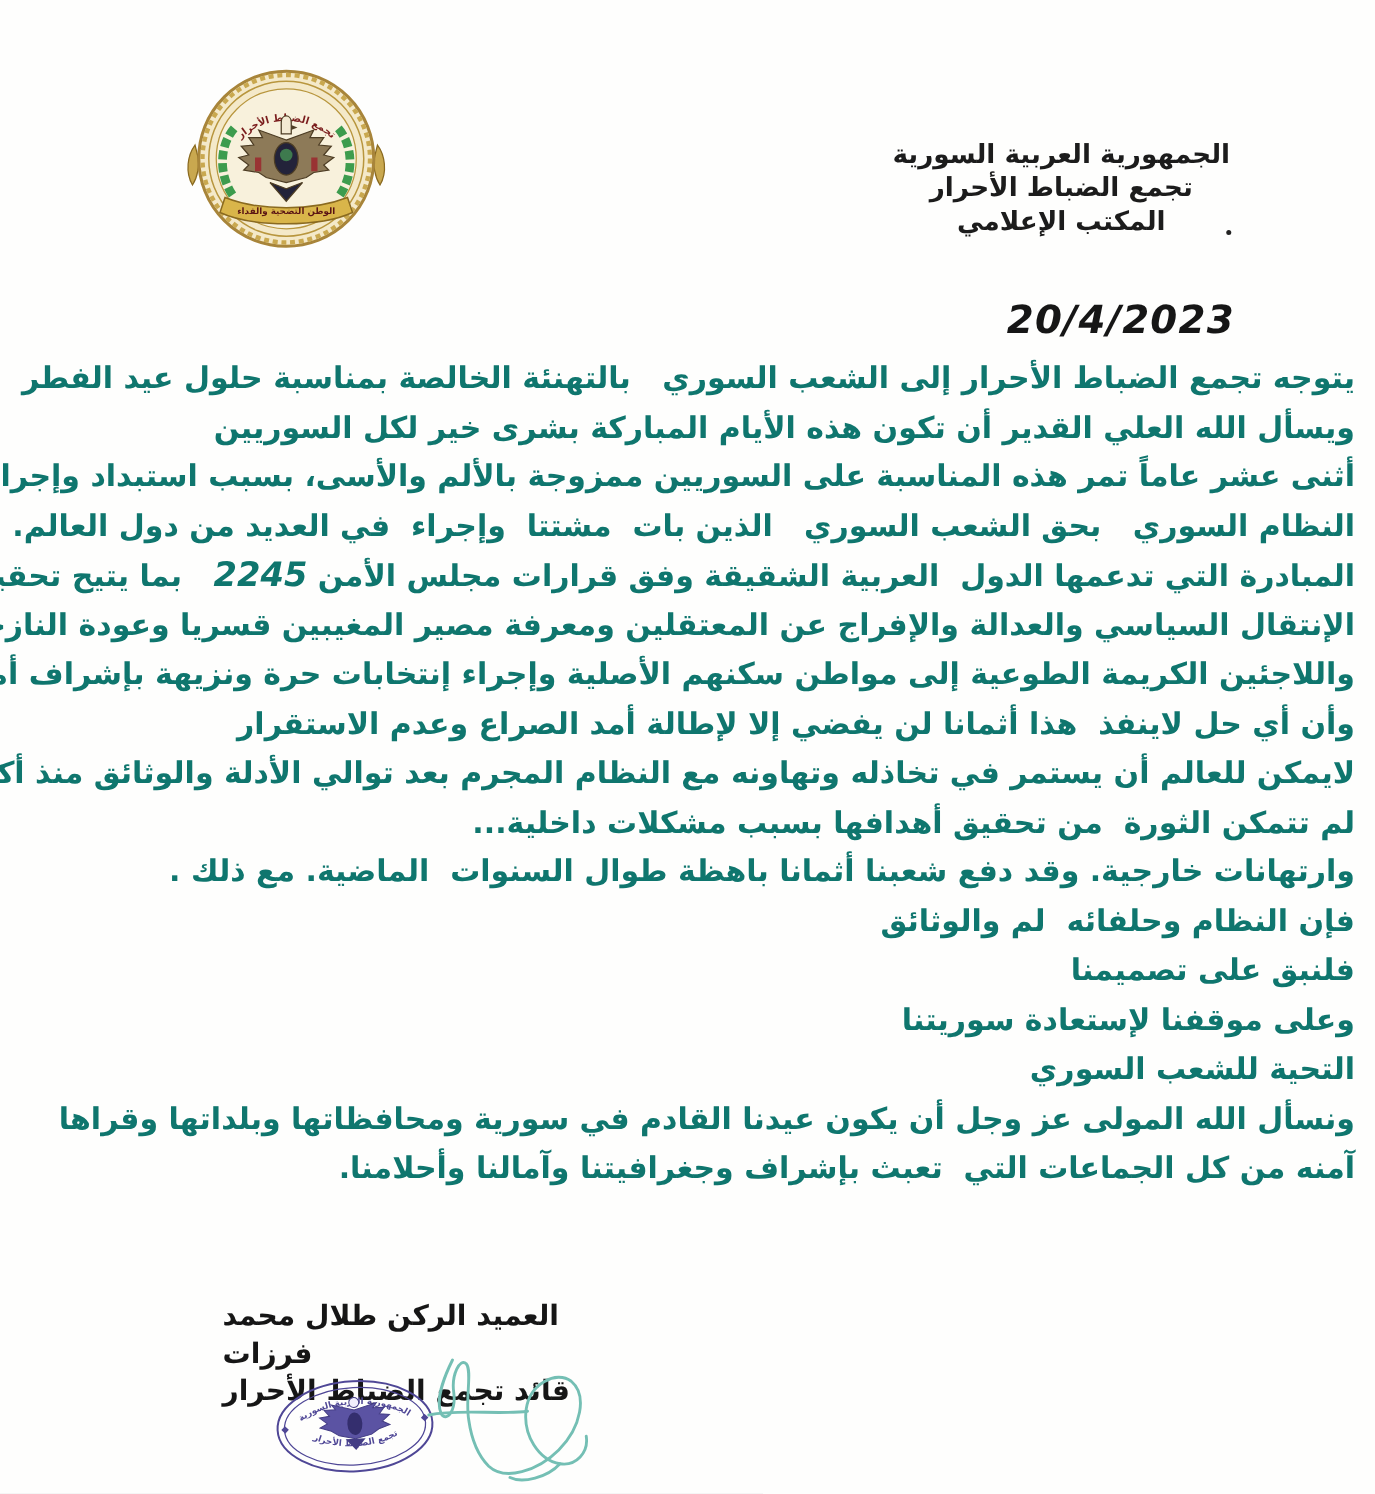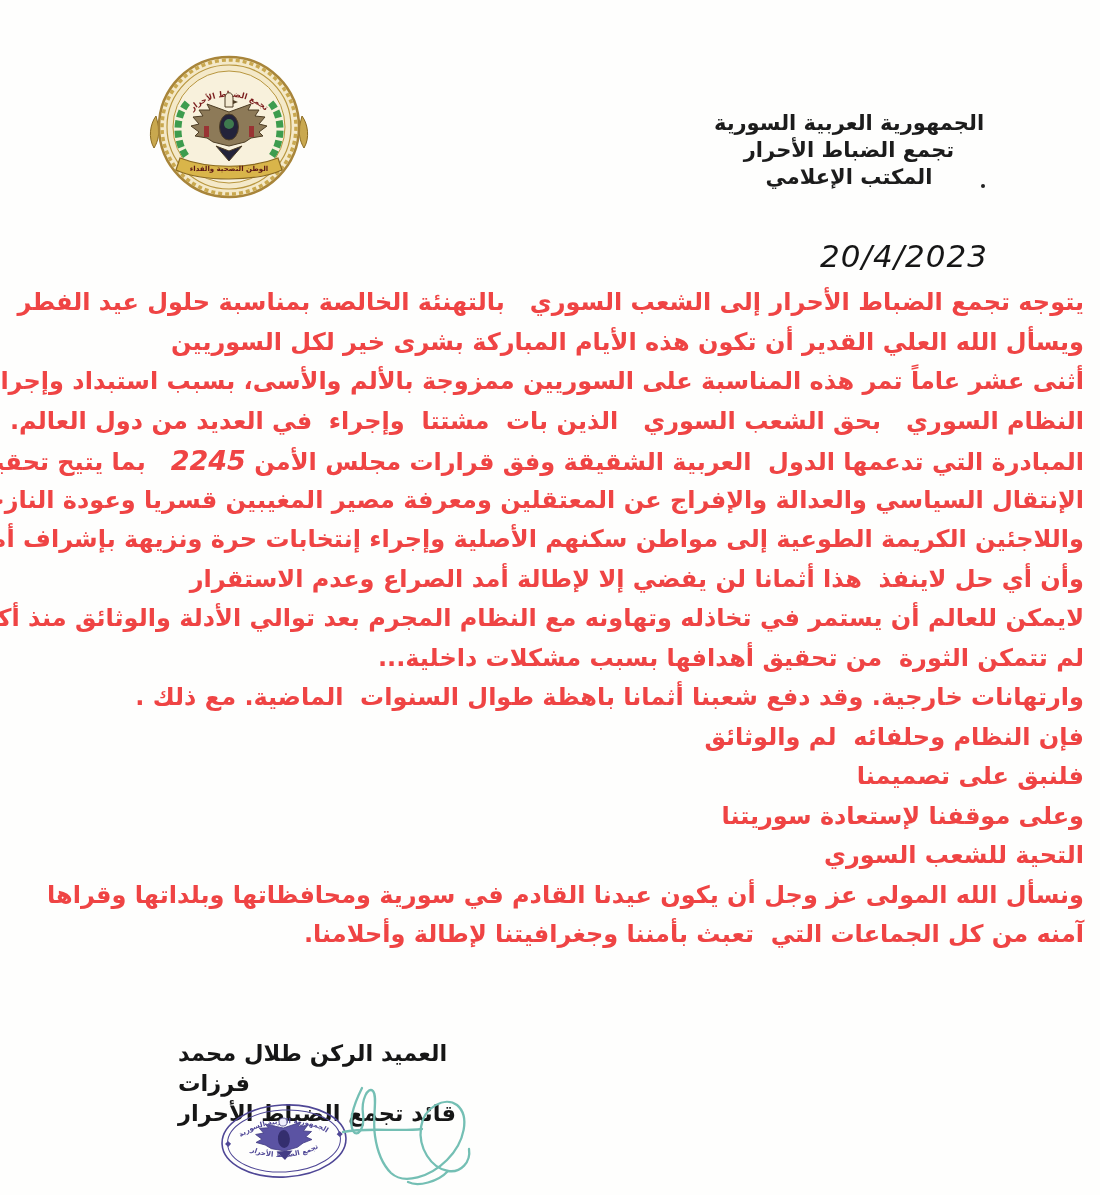--- a/index.html
+++ b/index.html
@@ -21,29 +21,29 @@
     color:#1c1c1c;
   }
   .period-mark{
     position:absolute;left:981px;top:184px;width:4px;height:4px;
     background:#222;border-radius:50%;
   }
   
   .letter-date{
     position:absolute;top:238px;right:112px;
     direction:ltr;
-    font-weight:normal;font-style:italic;font-size:31px;
+    font-weight:bold;font-style:italic;font-size:31px;
     letter-spacing:1px;
   }
   
   .letter-body{
     position:absolute;top:283px;right:16px;left:40px;
     direction:rtl;text-align:right;
     font-weight:bold;font-size:24px;line-height:39.5px;
-    color:#ef4444;
+    color:#0f766e;
   }
   .letter-body .line{white-space:pre;height:39.5px;overflow:visible;}
   .letter-body .num{font-style:italic;font-size:27px;letter-spacing:1px;}
   
   .sig-block{
     position:absolute;left:178px;top:1038px;width:314px;
     direction:rtl;text-align:left;
     font-weight:bold;font-size:22.5px;line-height:30px;
   }
   .stamp{position:absolute;left:217px;top:1101px;width:134px;height:80px;transform:rotate(-3deg);}
@@ -108,21 +108,21 @@
     <div class="line">واللاجئين الكريمة الطوعية إلى مواطن سكنهم الأصلية وإجراء إنتخابات حرة ونزيهة بإشراف أممي</div>
     <div class="line">وأن أي حل لاينفذ  هذا أثمانا لن يفضي إلا لإطالة أمد الصراع وعدم الاستقرار</div>
     <div class="line">لايمكن للعالم أن يستمر في تخاذله وتهاونه مع النظام المجرم بعد توالي الأدلة والوثائق منذ أكثر</div>
     <div class="line">لم تتمكن الثورة  من تحقيق أهدافها بسبب مشكلات داخلية...</div>
     <div class="line">وارتهانات خارجية. وقد دفع شعبنا أثمانا باهظة طوال السنوات  الماضية. مع ذلك .</div>
     <div class="line">فإن النظام وحلفائه  لم والوثائق</div>
     <div class="line">فلنبق على تصميمنا</div>
     <div class="line">وعلى موقفنا لإستعادة سوريتنا</div>
     <div class="line">التحية للشعب السوري</div>
     <div class="line">ونسأل الله المولى عز وجل أن يكون عيدنا القادم في سورية ومحافظاتها وبلداتها وقراها</div>
-    <div class="line">آمنه من كل الجماعات التي  تعبث بأمننا وجغرافيتنا لإطالة وأحلامنا.</div>
+    <div class="line">آمنه من كل الجماعات التي  تعبث بإشراف وجغرافيتنا وآمالنا وأحلامنا.</div>
   </div>
 
   <div class="sig-block">
     <div>العميد الركن طلال محمد فرزات</div>
     <div>قائد تجمع الضباط الأحرار</div>
   </div>
 
   <svg class="stamp" viewBox="0 0 134 80" aria-hidden="true">
     <ellipse cx="67" cy="40" rx="62" ry="36" fill="none" stroke="#4f4796" stroke-width="1.6"></ellipse>
     <ellipse cx="67" cy="40" rx="56.5" ry="31" fill="none" stroke="#4f4796" stroke-width="1"></ellipse>

